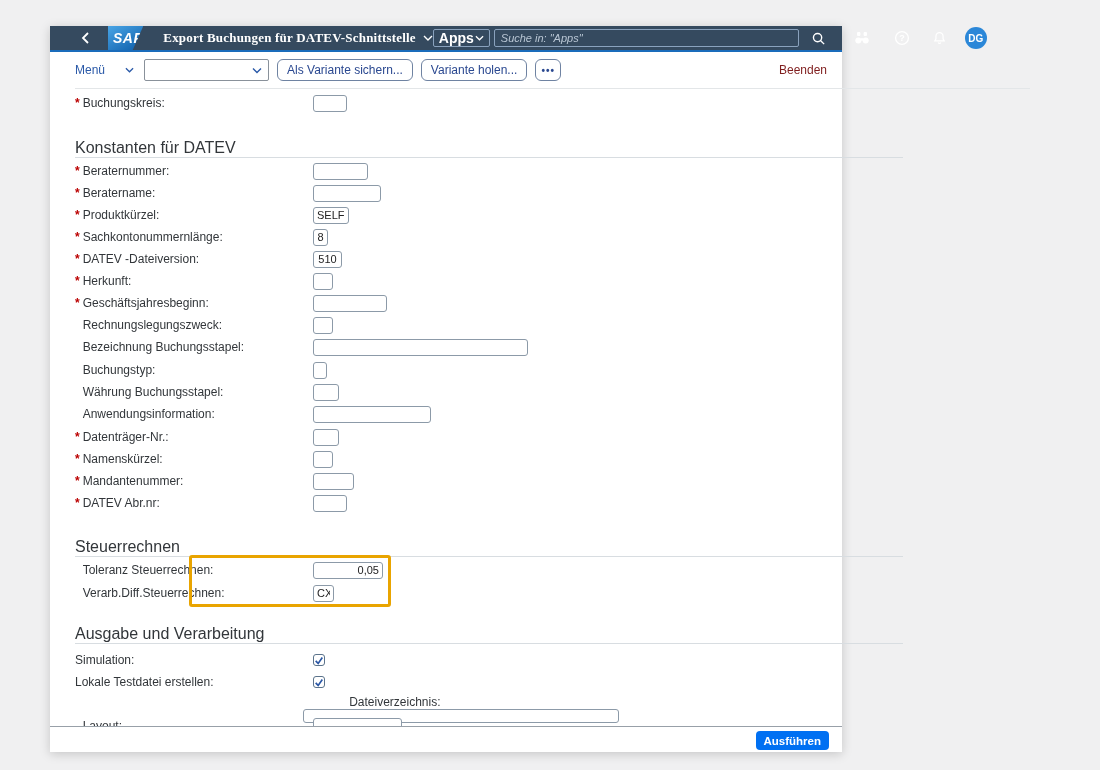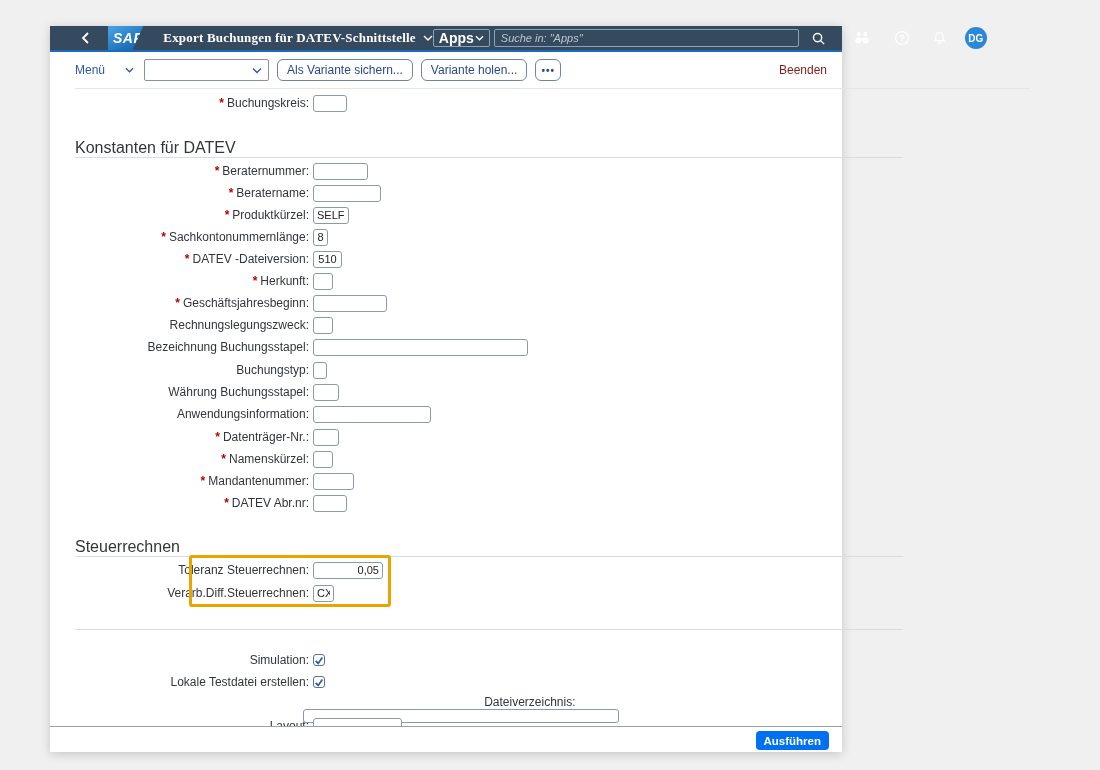--- a/index.html
+++ b/index.html
@@ -45,21 +45,21 @@
     background:#fff; color:#2a4890; font-size:12px; padding:0 9px; cursor:pointer;
     font-family:"Liberation Sans", sans-serif; white-space:nowrap; }
   .tb-btn.overflow { padding:0 5px; letter-spacing:1px; font-weight:bold; font-size:10px; }
   .exit-link { margin-left:auto; color:#7f1d1d; font-size:12px; cursor:pointer; }
 
   
   #content-topline { position:absolute; left:25px; top:62px; width:955px;
     border-top:1px solid #e3e6e8; }
   .frow { position:absolute; left:25px; right:0; height:18px;
     display:flex; align-items:center; }
-  .frow .lbl { width:234px; text-align:right; font-size:12px; color:#32363a; white-space:nowrap; }
+  .frow .lbl { width:234px; font-size:12px; color:#32363a; white-space:nowrap; }
   .req { color:#bb0000; font-weight:bold; margin-right:3px; }
   .frow input { height:17px; margin-left:4px; border:1px solid #8c9aa8; border-radius:3px;
     font-size:11px; color:#222; padding:0 3px; background:#fff;
     font-family:"Liberation Sans", sans-serif; }
   .section { position:absolute; left:25px; width:828px; }
   .section-title { font-size:16px; color:#32363a; line-height:14px; display:block; }
   .section-rule { border-bottom:1px solid #d8dde1; margin-top:2px; }
   .cbx { width:12px; height:12px; border:1px solid #5b738b; border-radius:3px; margin-left:4px;
     display:flex; align-items:center; justify-content:center; background:#fff; cursor:pointer; }
   #highlight-box { position:absolute; left:139px; top:529px; width:202px; height:52px;
@@ -255,20 +255,21 @@
     <span class="lbl"><span class="req" style="visibility: hidden;">*</span><span class="lbl-text">Toleranz Steuerrechnen:</span></span>
     <input value="0,05" style="width: 70px; text-align: right;">
   </div>
 
   <div class="frow" style="top: 558px;">
     <span class="lbl"><span class="req" style="visibility: hidden;">*</span><span class="lbl-text">Verarb.Diff.Steuerrechnen:</span></span>
     <input value="CX" style="width: 21px; text-align: left;">
   </div>
 
   <div class="section" style="top: 601px;">
+    <span class="section-title">Ausgabe und Verarbeitung</span>
     <div class="section-rule"></div>
   </div>
 
   <div class="frow" style="top: 625px;">
     <span class="lbl"><span class="lbl-text">Simulation:</span></span>
     <span class="cbx">
       <svg width="10" height="9" viewBox="0 0 12 10">
           <path d="M2 5.5l3 3 5-7" stroke="#2b57a5" stroke-width="2" fill="none"></path>
         </svg>
     </span>

